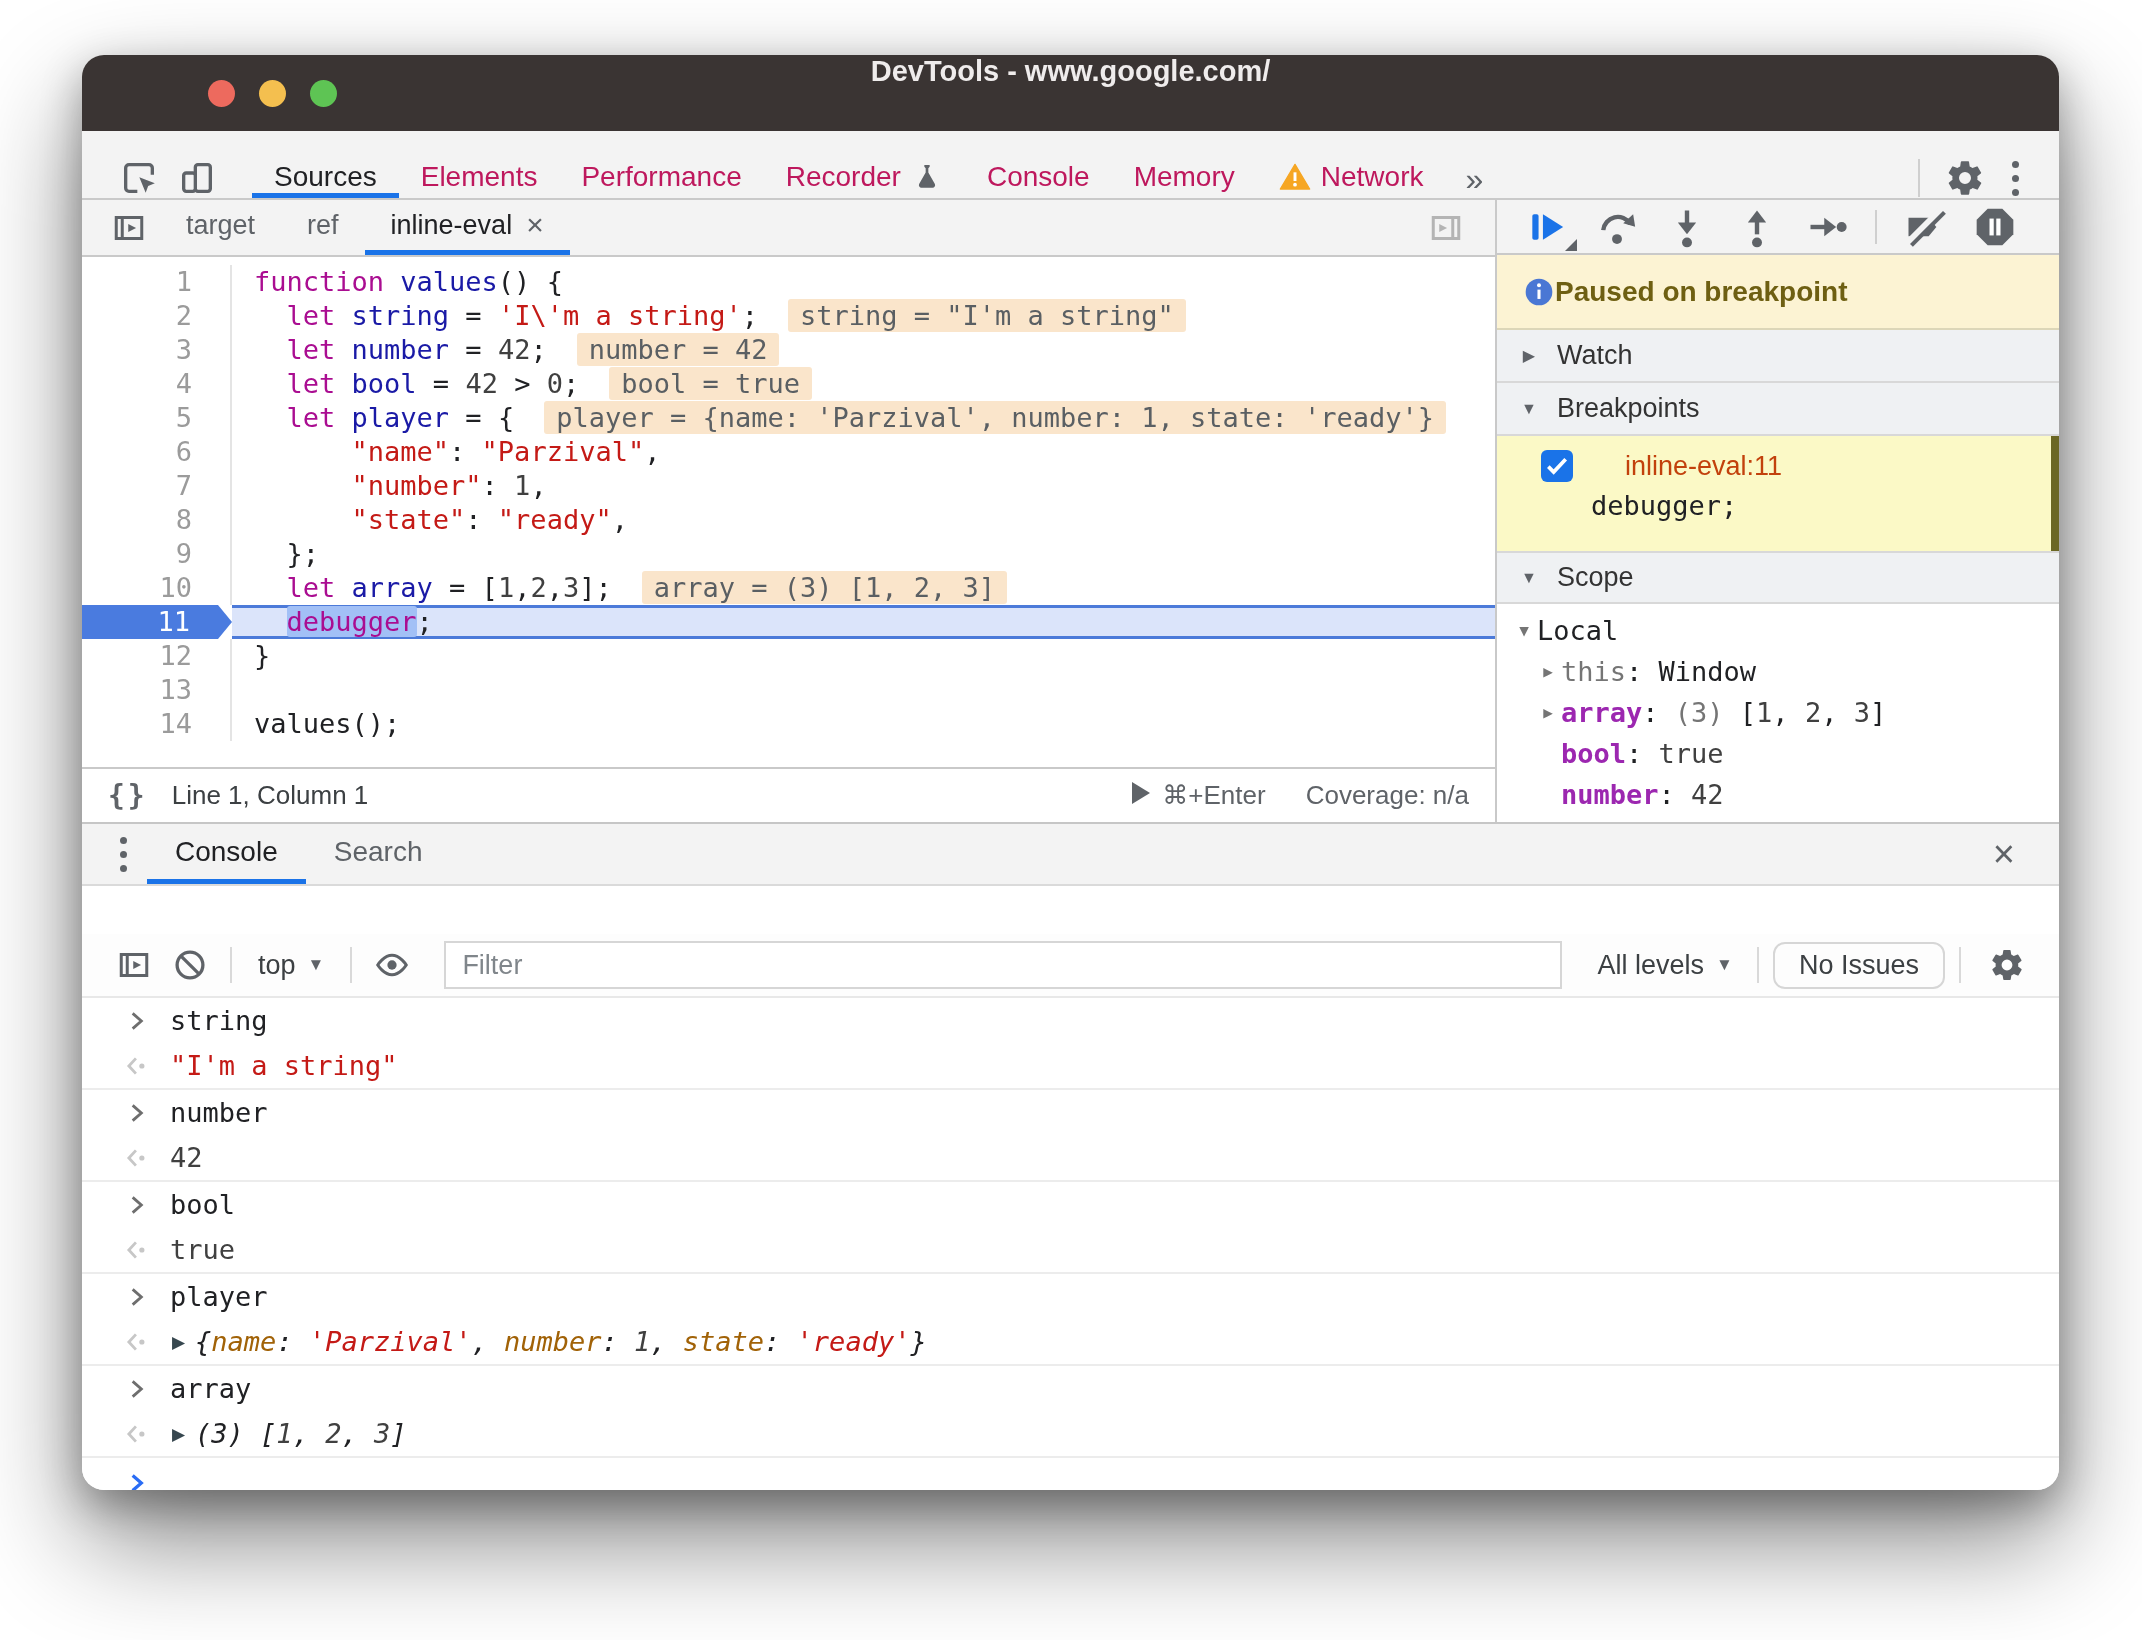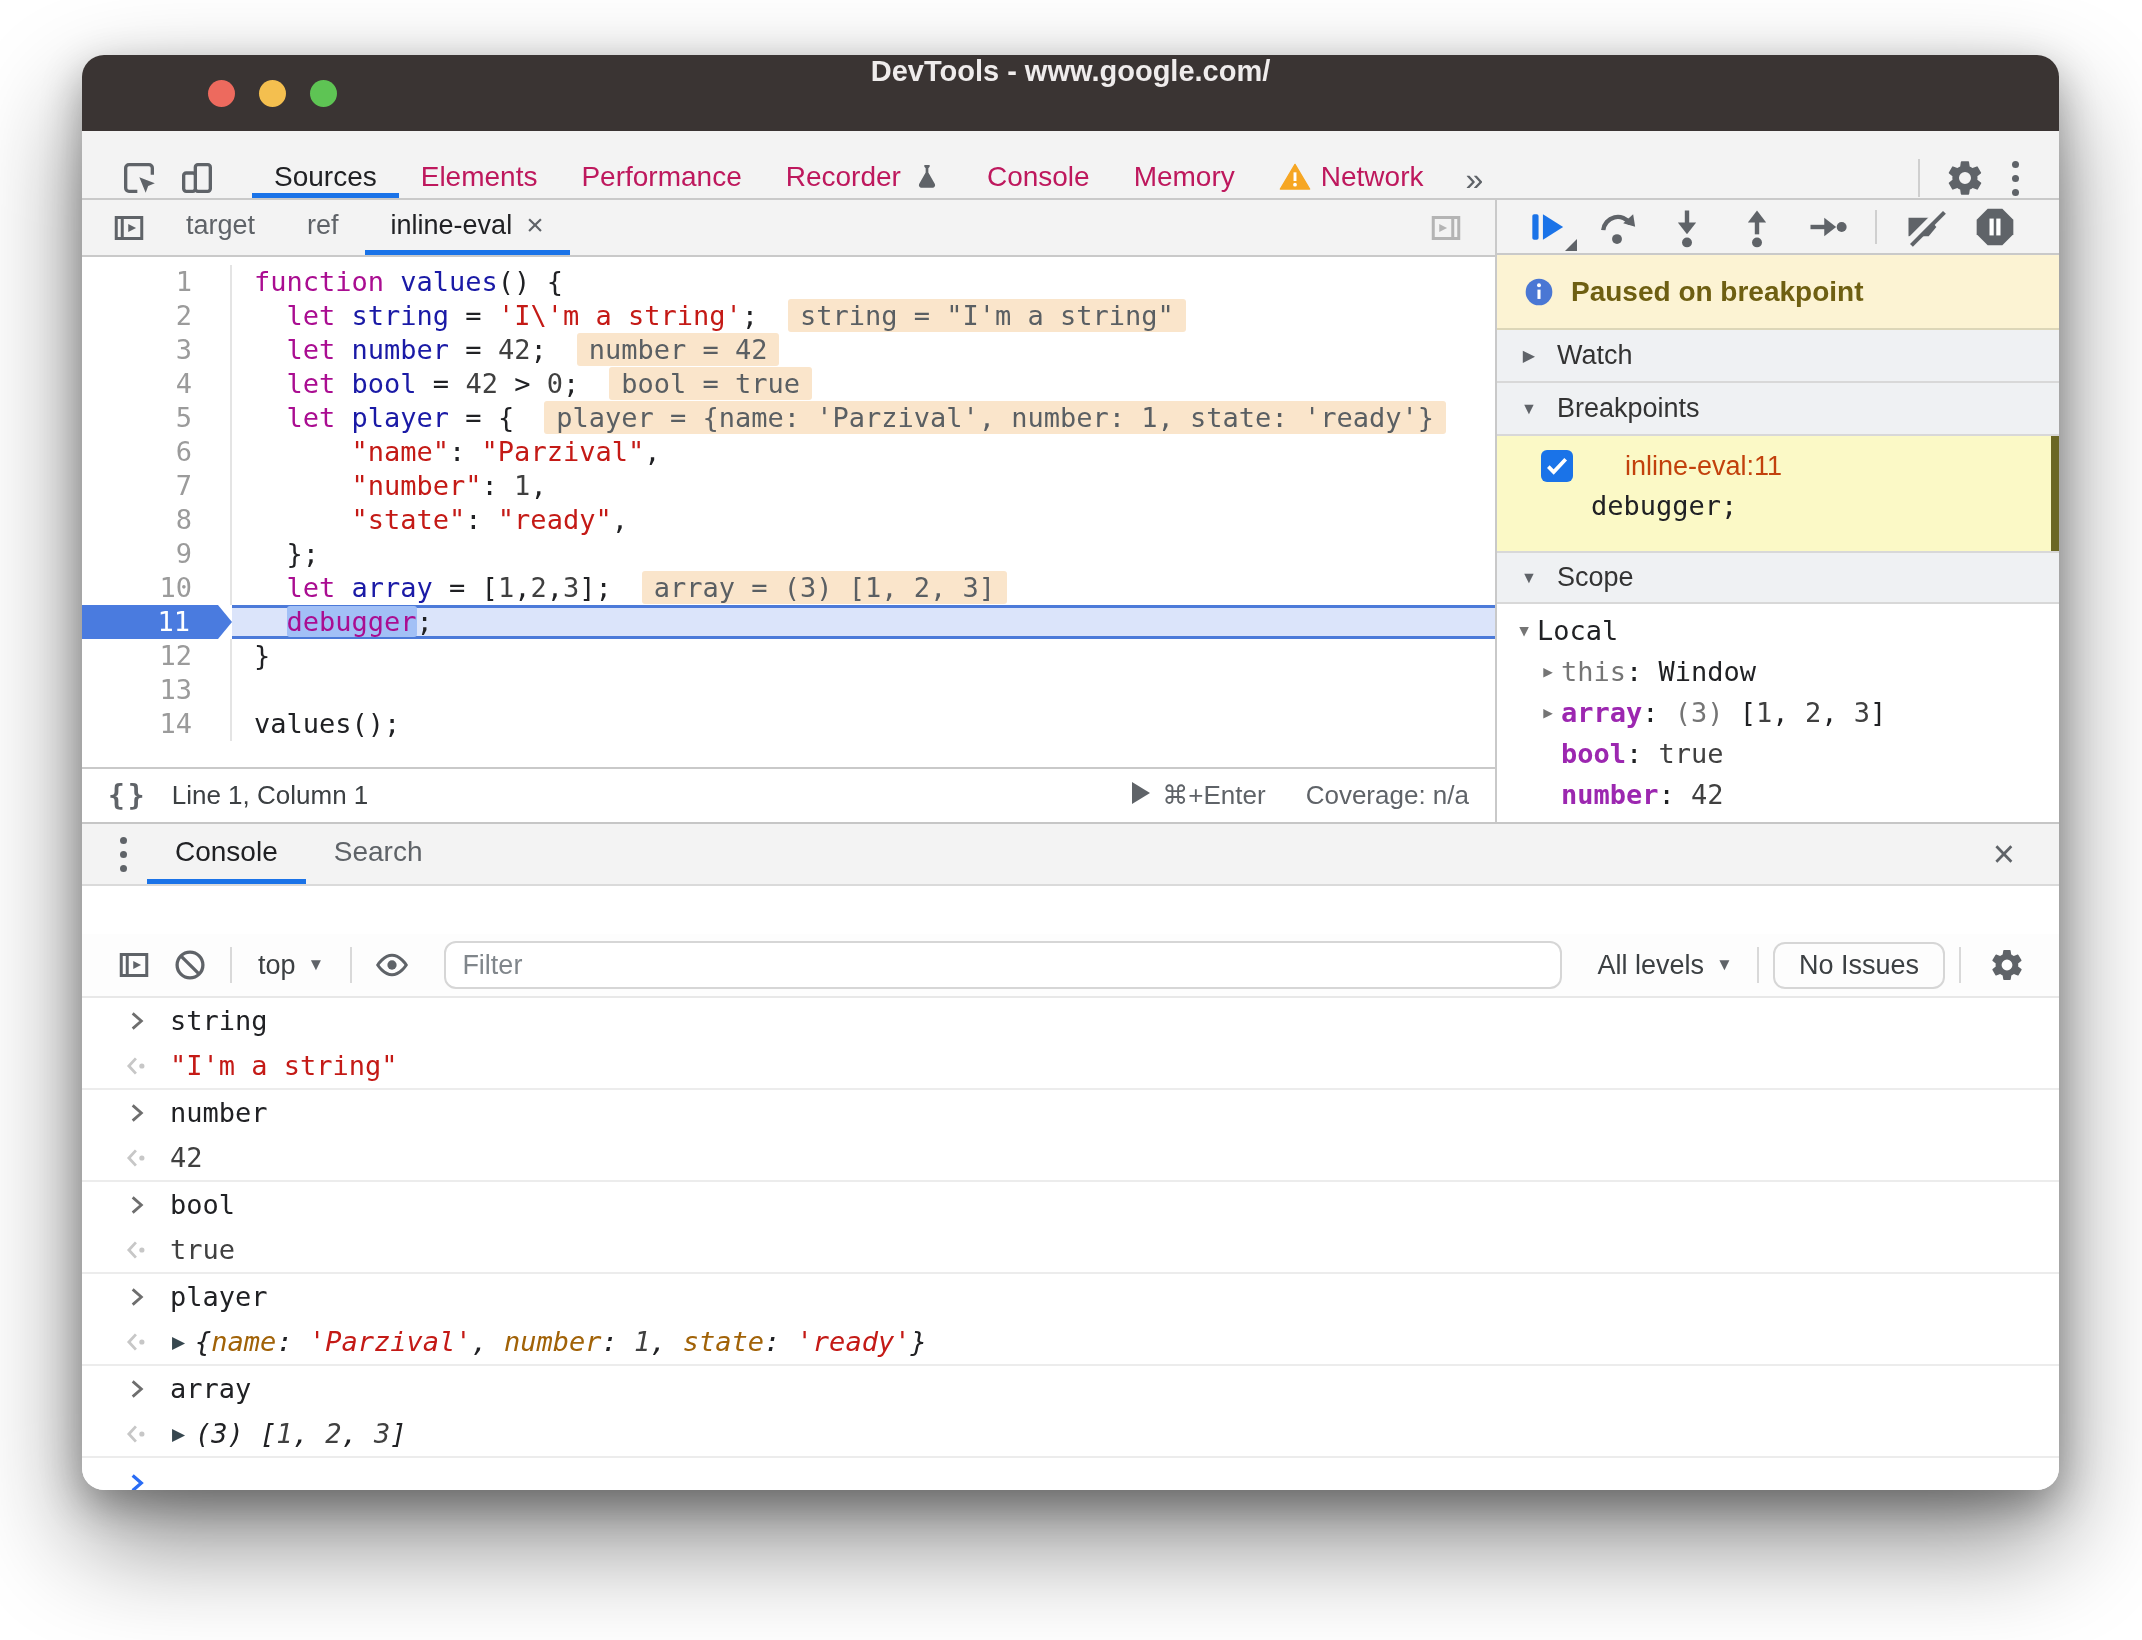--- a/index.html
+++ b/index.html
@@ -53,21 +53,21 @@
   .sb-right{margin-left:auto;display:flex;align-items:center;gap:40px;color:#5f6368;}
   .run-tri{width:0;height:0;border-left:18px solid #5f6368;border-top:11px solid transparent;border-bottom:11px solid transparent;display:inline-block;margin-right:12px;}
   
   .sidebar{flex:0 0 562px;border-left:2px solid #c9c9c9;display:flex;flex-direction:column;background:#fff;min-width:0;}
   .dbg-toolbar{height:55px;box-sizing:border-box;background:#f3f3f3;border-bottom:2px solid #c9c9c9;display:flex;align-items:center;padding-left:28px;gap:26px;}
   .dbg-ic{width:44px;height:44px;color:#5f6368;position:relative;}
   .dbg-ic svg{width:44px;height:44px;display:block;}
   .dbg-ic.resume{color:#1a73e8;}
   .resume-corner{position:absolute;right:-8px;bottom:-2px;width:0;height:0;border-left:12px solid transparent;border-bottom:12px solid #5f6368;}
   .dbg-sep{width:2px;height:34px;background:#cfcfcf;}
-  .paused-banner{height:75px;box-sizing:border-box;background:#fcf3d3;border-bottom:2px solid #dcd6b8;display:flex;align-items:center;gap:16px;padding:0 26px;}
+  .paused-banner{height:75px;box-sizing:border-box;background:#fcf3d3;border-bottom:2px solid #dcd6b8;display:flex;align-items:center;padding:0 26px;}
   .paused-banner svg{width:32px;height:32px;flex:0 0 auto;}
   .paused-text{font-size:28px;font-weight:bold;color:#6e5f12;}
   .section-h{height:53px;box-sizing:border-box;background:#eff1f3;border-bottom:2px solid #d8d8d8;display:flex;align-items:center;gap:18px;padding:0 22px;font-size:27px;color:#333;}
   .section-h.bordered-top{border-top:2px solid #d8d8d8;}
   .tri{font-size:16px;color:#5f6368;width:20px;text-align:center;}
   .bp-entry{height:115px;box-sizing:border-box;background:#fbf9c6;position:relative;padding:14px 0 0 44px;}
   .bp-entry::after{content:"";position:absolute;right:0;top:0;bottom:0;width:8px;background:#6b6724;}
   .bp-row1{display:flex;align-items:center;gap:18px;}
   .bp-check{width:32px;height:32px;flex:0 0 auto;}
   .bp-loc{font-size:27px;color:#c2410c;margin-left:34px;}
@@ -80,21 +80,21 @@
   .drawer-header{height:62px;box-sizing:border-box;background:#f3f3f3;border-bottom:2px solid #dadada;display:flex;align-items:stretch;padding:0 18px;flex:0 0 auto;}
   .drawer-tab{display:flex;align-items:center;padding:0 28px;font-size:28px;color:#5f6368;border-bottom:5px solid transparent;}
   .drawer-tab.active{color:#202124;border-bottom-color:#1a73e8;}
   .drawer-close{margin-left:auto;display:flex;align-items:center;font-size:38px;color:#5f6368;padding:0 26px;}
   .console-toolbar{height:64px;box-sizing:border-box;background:#fdfdfd;border-bottom:2px solid #e8e8e8;display:flex;align-items:center;padding:0 26px;flex:0 0 auto;gap:4px;margin-top:48px;}
   .ct-icon{display:flex;align-items:center;justify-content:center;width:52px;color:#5f6368;}
   .ct-icon svg{width:36px;height:36px;}
   .ct-sep{width:2px;height:36px;background:#d9d9d9;margin:0 10px;}
   .ctx-select{display:flex;align-items:center;gap:12px;font-size:27px;color:#3c4043;padding:0 12px;}
   .caret{font-size:17px;color:#5f6368;}
-  .filter-input{flex:1;height:44px;margin:0 22px;border:2px solid #d6d6d6;border-radius:12px;font-size:27px;padding:0 16px;color:#202124;outline:none;background:#fff;font-family:"Liberation Sans","DejaVu Sans",sans-serif;}
+  .filter-input{flex:1;height:44px;margin:0 22px;border:2px solid #d6d6d6;border-radius:0;font-size:27px;padding:0 16px;color:#202124;outline:none;background:#fff;font-family:"Liberation Sans","DejaVu Sans",sans-serif;}
   .filter-input::placeholder{color:#80868b;}
   .levels{display:flex;align-items:center;gap:12px;font-size:27px;color:#3c4043;padding:0 10px;}
   .no-issues{border:2px solid #d6d6d6;border-radius:12px;font-size:27px;color:#3c4043;padding:6px 24px;background:#fdfdfd;}
   .gear-right{margin-left:6px;}
   
   .console-body{flex:1;background:#fff;overflow:hidden;font-size:27px;}
   .console-row{display:flex;align-items:center;min-height:45px;padding-left:42px;font-family:"DejaVu Sans Mono",monospace;color:#202124;white-space:pre;}
   .console-row.result{border-bottom:2px solid #ececec;}
   .console-row.prompt{min-height:50px;}
   .row-ic{width:34px;display:flex;align-items:center;}

